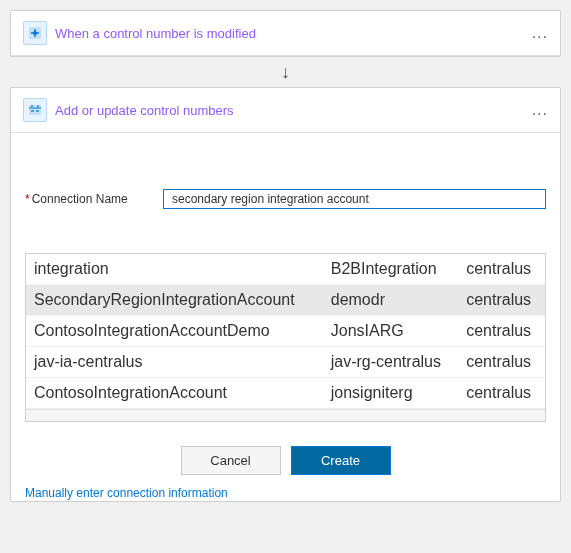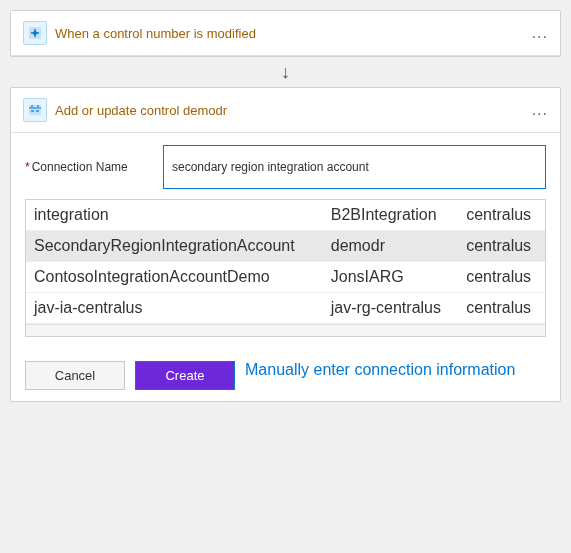--- a/index.html
+++ b/index.html
@@ -32,21 +32,21 @@
       display: flex;
       align-items: center;
       padding: 10px 12px;
       background: #fff;
       border-bottom: 1px solid #e0e0e0;
       gap: 8px;
     }
     .card-title {
       flex: 1;
       font-size: 13px;
-      color: #a16207;
+      color: #8b5cf6;
       font-weight: 400;
     }
     .card-menu {
       color: #666;
       font-size: 16px;
       cursor: pointer;
       letter-spacing: 1px;
     }
     .arrow-connector {
       display: flex;
@@ -65,39 +65,40 @@
       border-bottom: 1px solid #e0e0e0;
     }
     .form-body {
       padding: 12px 14px 0 14px;
     }
     .form-row {
       display: flex;
       align-items: center;
       margin-bottom: 10px;
       gap: 8px;
+      margin-top: 44px;
     }
     .form-label {
       font-size: 12px;
       color: #333;
       min-width: 130px;
       flex-shrink: 0;
     }
     .required-star {
       color: #a00;
       margin-right: 2px;
     }
     .form-input {
       flex: 1;
       border: 1px solid #0078d4;
       padding: 4px 8px;
       font-size: 12px;
       color: #333;
       outline: none;
-      height: 44px;
+      height: 20px;
     }
     .integration-account-label {
       font-size: 12px;
       color: #333;
       min-width: 130px;
       flex-shrink: 0;
       align-self: flex-start;
       padding-top: 4px;
     }
     .table-wrapper {
@@ -128,50 +129,50 @@
       padding: 6px 8px;
       color: #333;
       white-space: nowrap;
     }
     .bottom-scroll {
       border-top: 1px solid #e0e0e0;
       height: 12px;
       background: #f5f5f5;
     }
     .form-footer {
-      padding: 14px 14px 11px 14px;
-      display: flex;
-      flex-direction: row;
+      padding: 14px 14px 1px 14px;
+      display: flex;
+      flex-direction: column;
       gap: 10px;
     }
     .button-row {
       display: flex;
       justify-content: center;
       gap: 10px;
     }
     .btn-cancel {
       padding: 6px 28px;
       background: #f5f5f5;
       border: 1px solid #c8c8c8;
       color: #333;
       font-size: 13px;
       cursor: pointer;
       min-width: 100px;
     }
     .btn-create {
       padding: 6px 28px;
-      background: #6d28d9;
+      background: #0369a1;
       border: 1px solid #0078d4;
       color: #fff;
       font-size: 13px;
       cursor: pointer;
       min-width: 100px;
     }
     .manual-link {
-      font-size: 16px;
+      font-size: 12px;
       color: #0078d4;
       cursor: pointer;
       text-decoration: none;
     }
     
     .icon-box {
       width: 24px;
       height: 24px;
       display: flex;
       align-items: center;
@@ -218,21 +219,21 @@
   <div class="form-card card">
     <div class="card-header">
       <div class="icon-box icon-action">
         <svg class="icon-svg" viewBox="0 0 16 16" fill="none">
           <rect x="2" y="3" width="12" height="10" rx="1" fill="#0078d4" opacity="0.15"></rect>
           <path d="M2 6h12M5 3v2M11 3v2" stroke="#0078d4" stroke-width="1.2"></path>
           <rect x="4" y="8" width="3" height="2" fill="#0078d4" opacity="0.6"></rect>
           <rect x="9" y="8" width="3" height="2" fill="#0078d4" opacity="0.6"></rect>
         </svg>
       </div>
-      <span class="card-title">Add or update control demodr</span>
+      <span class="card-title">Add or update control numbers</span>
       <span class="card-menu">...</span>
     </div>
 
     <div class="form-body">
 
       <div class="form-row">
         <label class="form-label">
           <span class="required-star">*</span><span>Connection Name</span>
         </label>
         <input class="form-input" type="text" value="secondary region integration account" style="">
@@ -256,20 +257,25 @@
                   <tr>
                     <td>ContosoIntegrationAccountDemo</td>
                     <td>JonsIARG</td>
                     <td>centralus</td>
                   </tr>
                   <tr>
                     <td>jav-ia-centralus</td>
                     <td>jav-rg-centralus</td>
                     <td>centralus</td>
                   </tr>
+                  <tr>
+                    <td>ContosoIntegrationAccount</td>
+                    <td>jonsigniterg</td>
+                    <td>centralus</td>
+                  </tr>
                 </tbody>
             </table>
           </div>
           <div class="bottom-scroll"></div>
         </div>
       </div>
     </div>
 
     <div class="form-footer">
       <div class="button-row">

